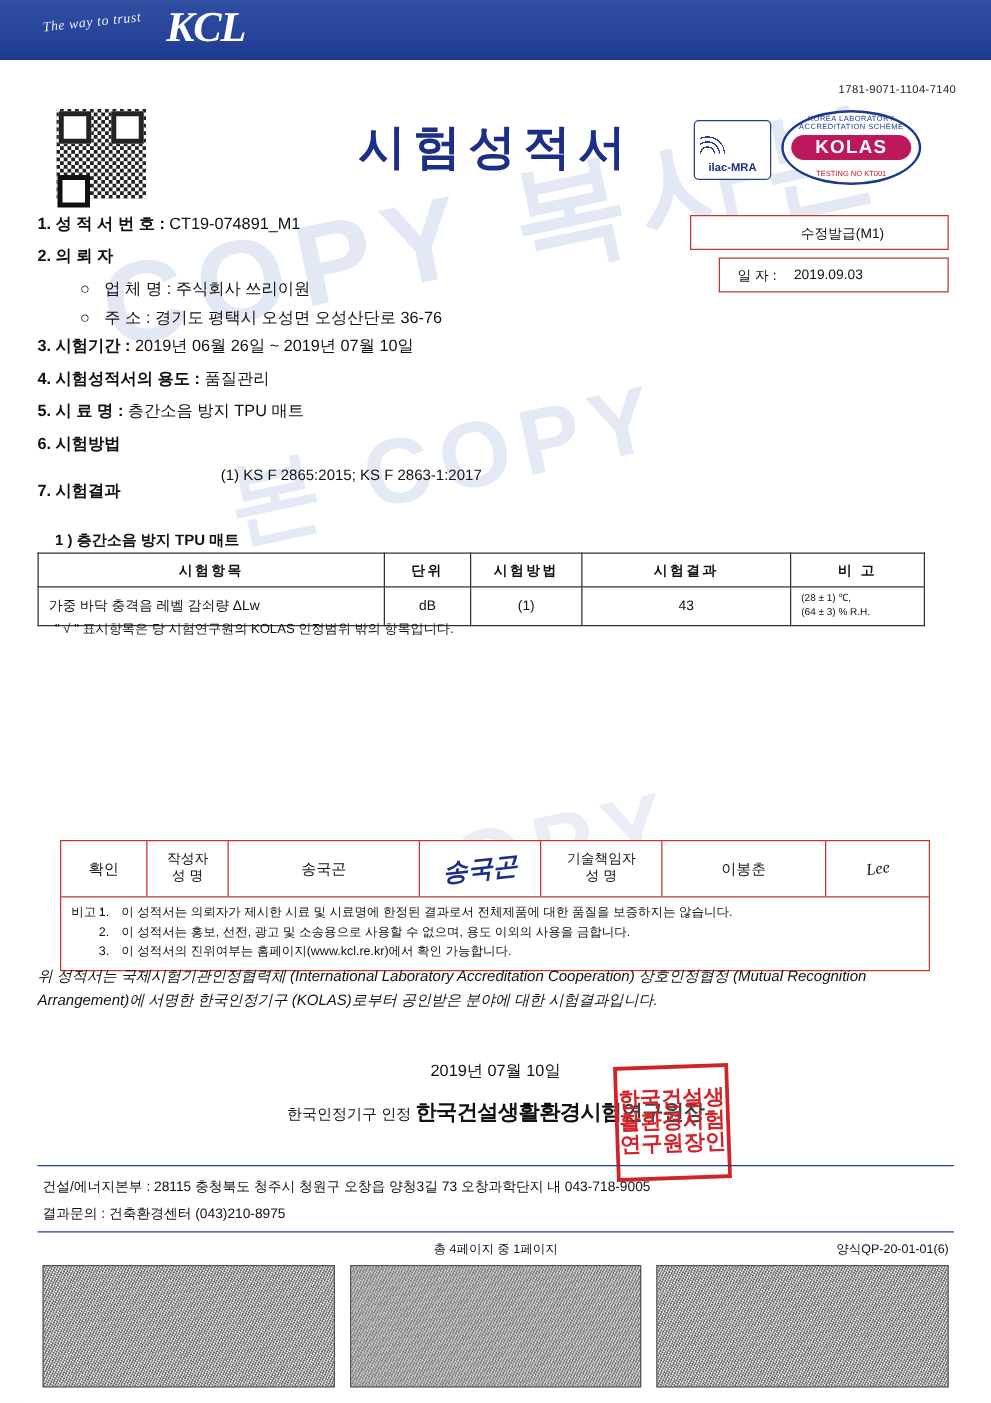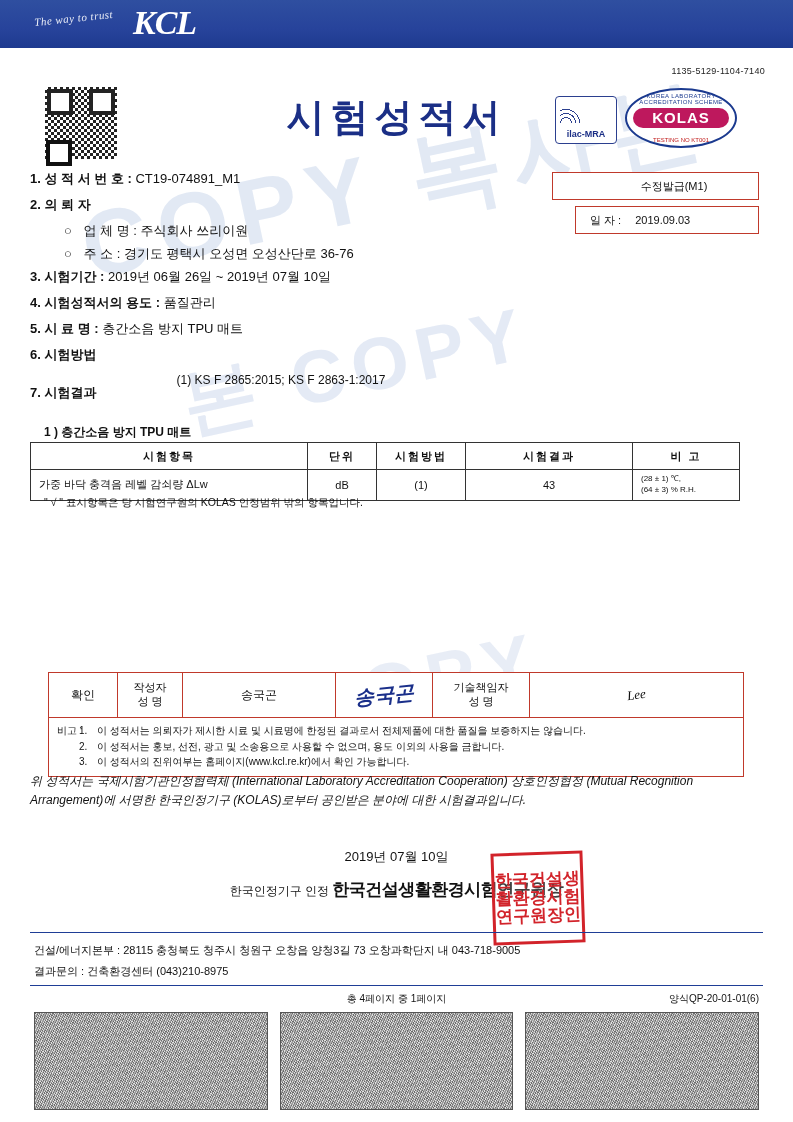--- a/index.html
+++ b/index.html
@@ -285,21 +285,21 @@
 
   <div class="topband">
     <div class="logo-box">
       <div class="logo-script">The way to trust</div>
       <div class="logo-kcl">KCL</div>
     </div>
   </div>
 
   <div class="sheet"></div>
 
-  <div class="docnum">1135-5129-1104-7140</div>
+  <div class="docnum">1781-9071-1104-7140</div>
 
   <div class="qr"></div>
   <div class="qr-bl"></div>
 
   <div class="title">시험성적서</div>
 
   <div class="wm">COPY 복사본</div>
   <div class="wm2">본 COPY</div>
   <div class="wm3">COPY</div>
 
@@ -401,20 +401,21 @@
     <div class="confirm-row">
       <div class="cc c1">확인</div>
       <div class="cc c2" style="white-space:pre-line">작성자
 성   명</div>
       <div class="cc c3">송국곤</div>
       <div class="cc c4">
         <span class="sign1">송국곤</span>
       </div>
       <div class="cc c5" style="white-space:pre-line">기술책임자
 성      명</div>
+      <div class="cc c6">이봉춘</div>
       <div class="cc c7">
         <span class="sign2">Lee</span>
       </div>
     </div>
     <div class="remarks">
       <div class="rhead">비고 :</div>
       <ol>
         <li><span class="n">1.</span><span>이 성적서는 의뢰자가 제시한 시료 및 시료명에 한정된 결과로서 전체제품에 대한 품질을 보증하지는 않습니다.</span></li>
         <li><span class="n">2.</span><span>이 성적서는 홍보, 선전, 광고 및 소송용으로 사용할 수 없으며, 용도 이외의 사용을 금합니다.</span></li>
         <li><span class="n">3.</span><span>이 성적서의 진위여부는 홈페이지(www.kcl.re.kr)에서 확인 가능합니다.</span></li>

